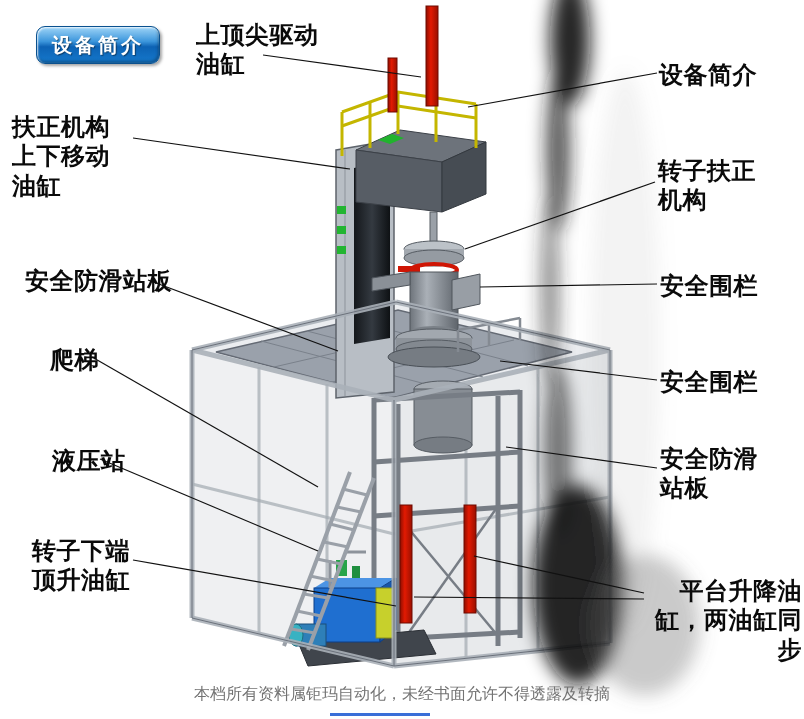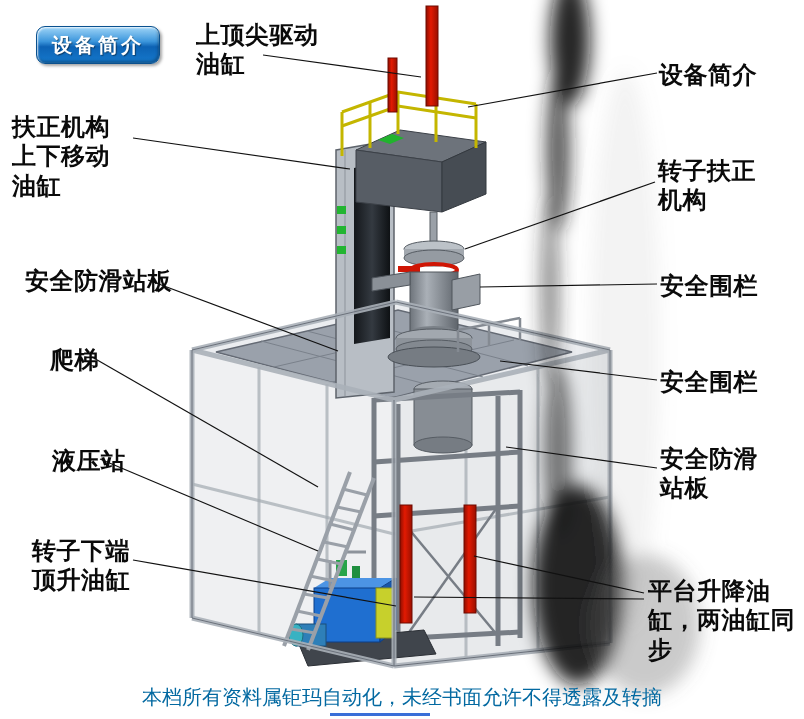--- a/index.html
+++ b/index.html
@@ -17,21 +17,21 @@
     display:flex; align-items:center; justify-content:center;
     font-size:20px; font-weight:bold; color:#ffffff; letter-spacing:3px;
     background:linear-gradient(180deg,#9ed4f7 0%, #3c96dc 40%, #0d62b4 55%, #1579cc 100%);
     border:1px solid #0a518f; border-radius:9px;
     box-shadow: inset 1px 1px 2px rgba(255,255,255,.85), inset -1px -2px 3px rgba(0,0,0,.3), 2px 2px 3px rgba(0,0,0,.35);
     text-shadow: 1px 1px 1px rgba(0,0,0,.45);
     margin-left: 28px;
   }
   .footer {
     position:absolute; left:50%; top:684px; transform:translateX(-50%);
-    font-size:20px; color:#0369a1; white-space:nowrap;
+    font-size:16px; color:#737373; white-space:nowrap;
   }
   .blue-line { position:absolute; left:330px; top:713px; width:100px; height:3px; background:#3a6fd8; }
 </style>
 </head>
 <body>
 
 <div class="stage">
 
   <svg class="machine-svg" width="804" height="719" viewBox="0 0 804 719" aria-hidden="true">
     <defs>
@@ -248,17 +248,17 @@
   <div class="label nowrap" style="left:659px; top:60px;">设备简介</div>
   <div class="label" style="left:12px; top:112px; width:108px;">扶正机构上下移动油缸</div>
   <div class="label" style="left:658px; top:156px; width:108px;">转子扶正机构</div>
   <div class="label nowrap" style="left:25px; top:266px;">安全防滑站板</div>
   <div class="label nowrap" style="left:660px; top:271px;">安全围栏</div>
   <div class="label nowrap" style="left:50px; top:345px;">爬梯</div>
   <div class="label nowrap" style="left:660px; top:367px;">安全围栏</div>
   <div class="label nowrap" style="left:52px; top:446px;">液压站</div>
   <div class="label" style="left:660px; top:444px; width:108px;">安全防滑站板</div>
   <div class="label" style="left:32px; top:536px; width:108px;">转子下端顶升油缸</div>
-  <div class="label" style="left:648px; top:576px; width:154px;">平台升降油缸，两油缸同步</div>
+  <div class="label" style="left:648px; top:576px; width:154px;text-align:right;">平台升降油缸，两油缸同步</div>
 
   <div class="footer">本档所有资料属钜玛自动化，未经书面允许不得透露及转摘</div>
   <div class="blue-line"></div>
 </div>
 
 </body></html>

